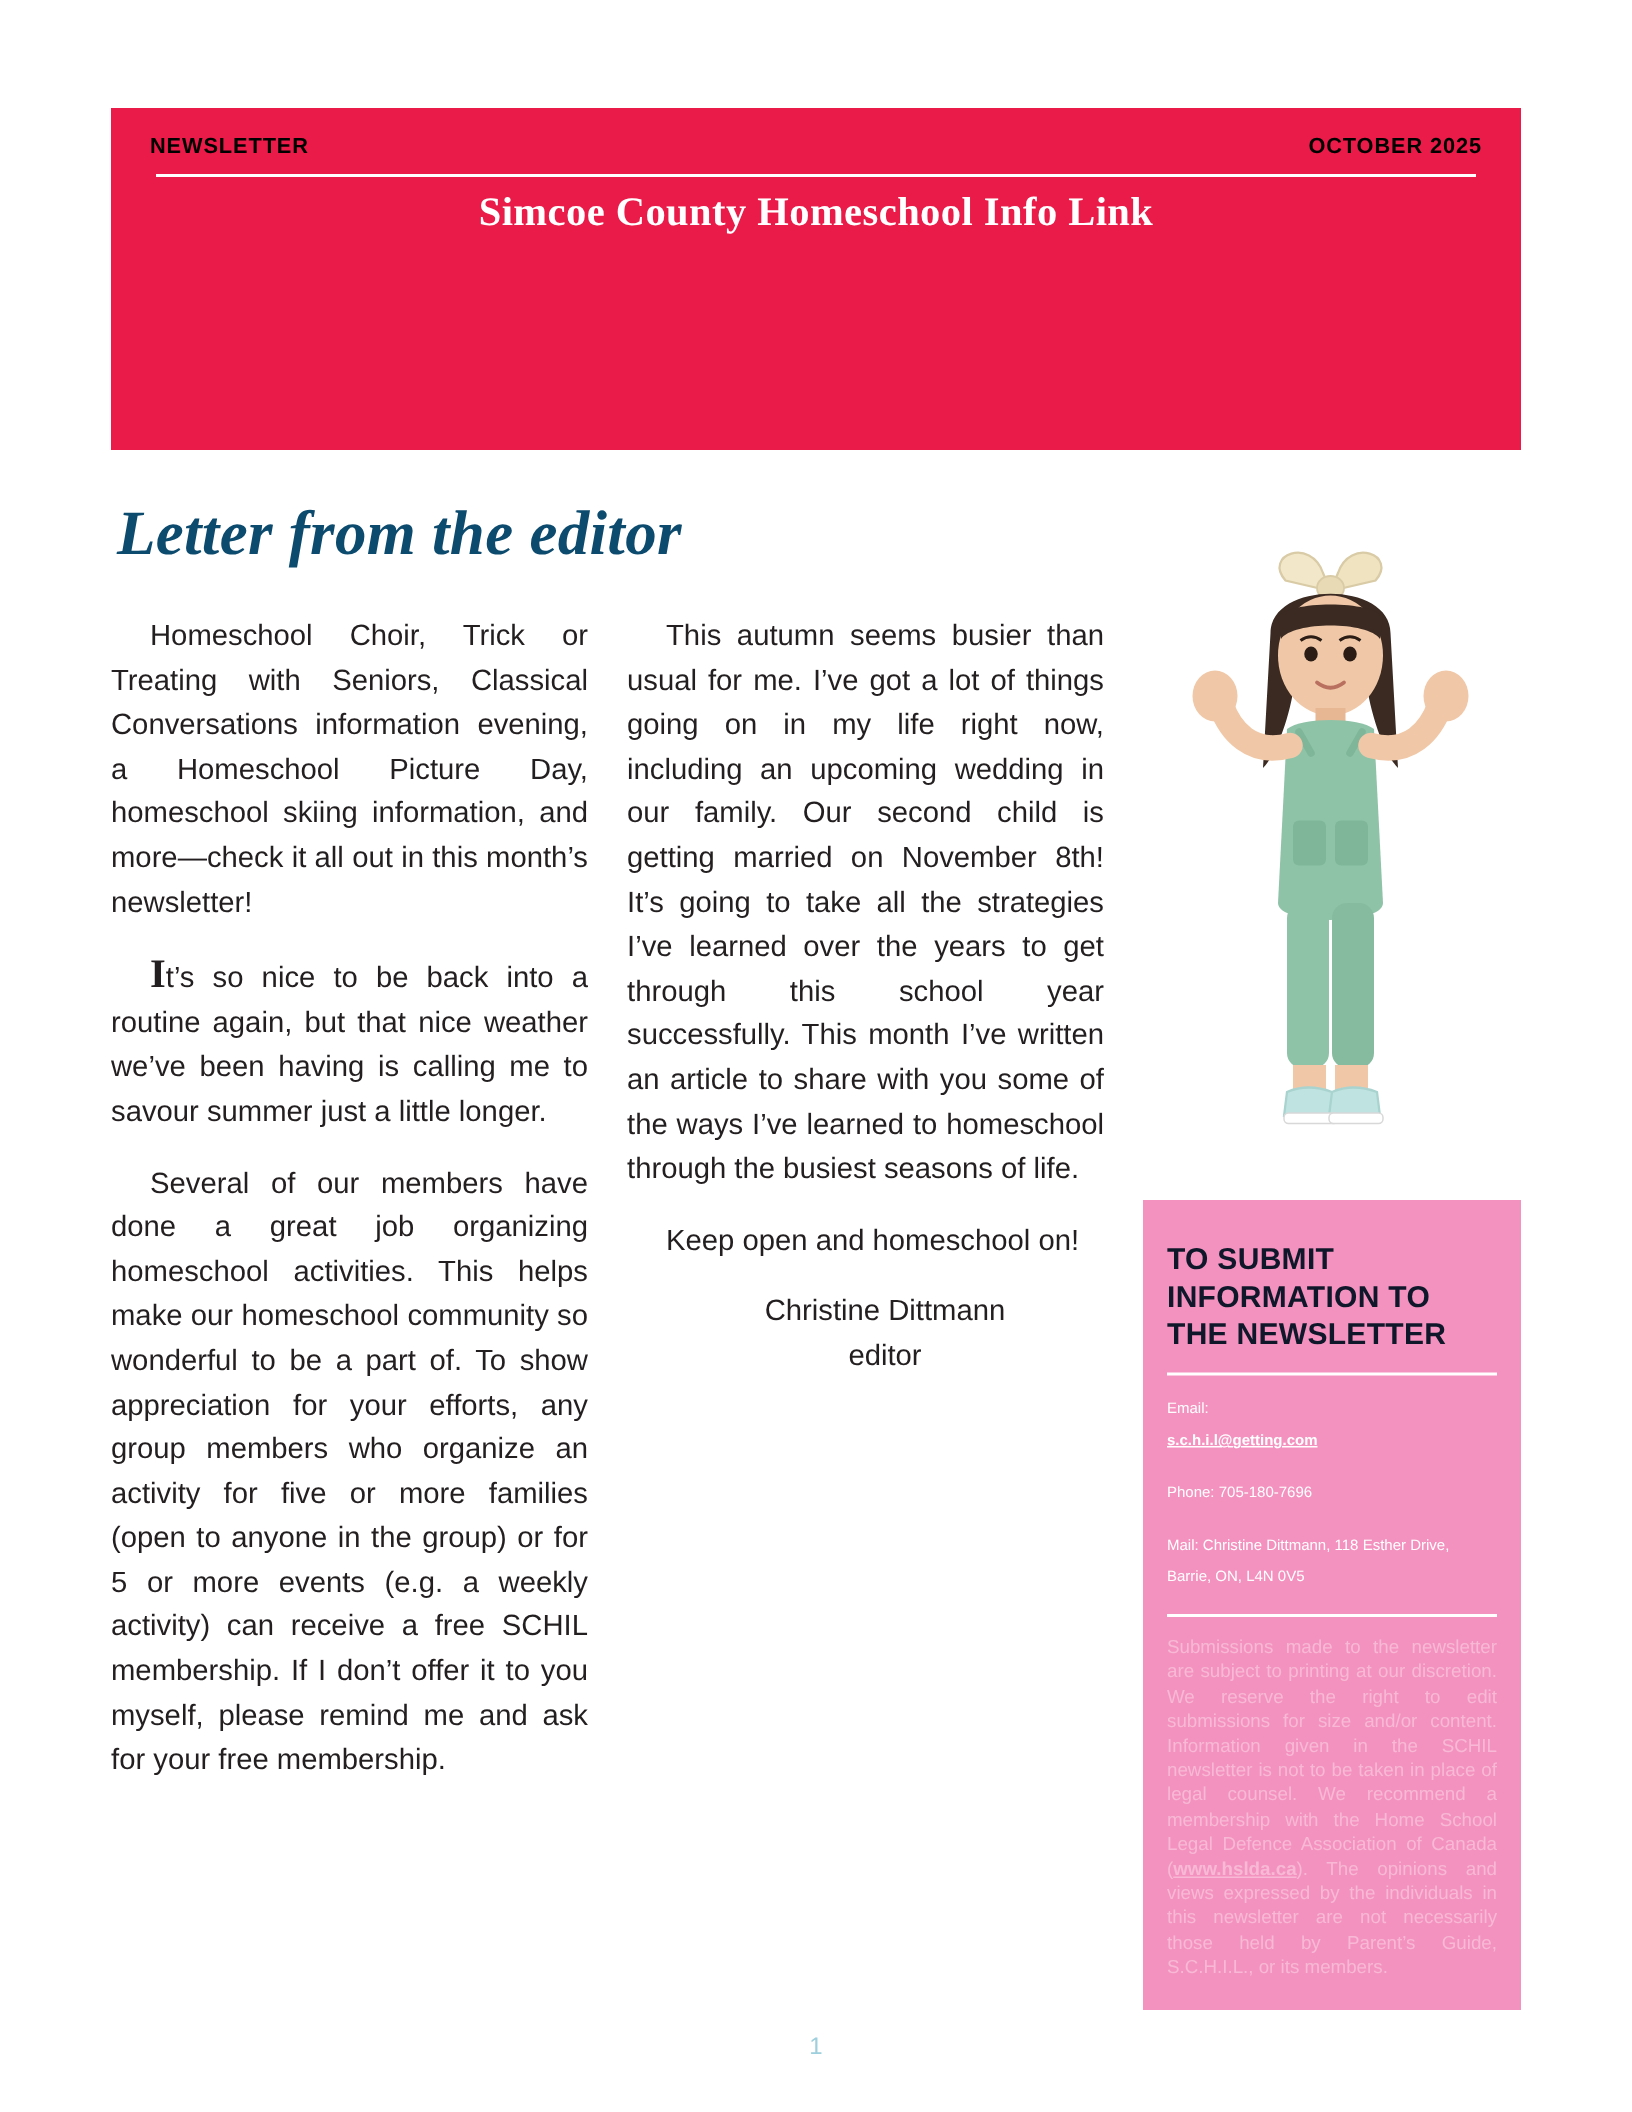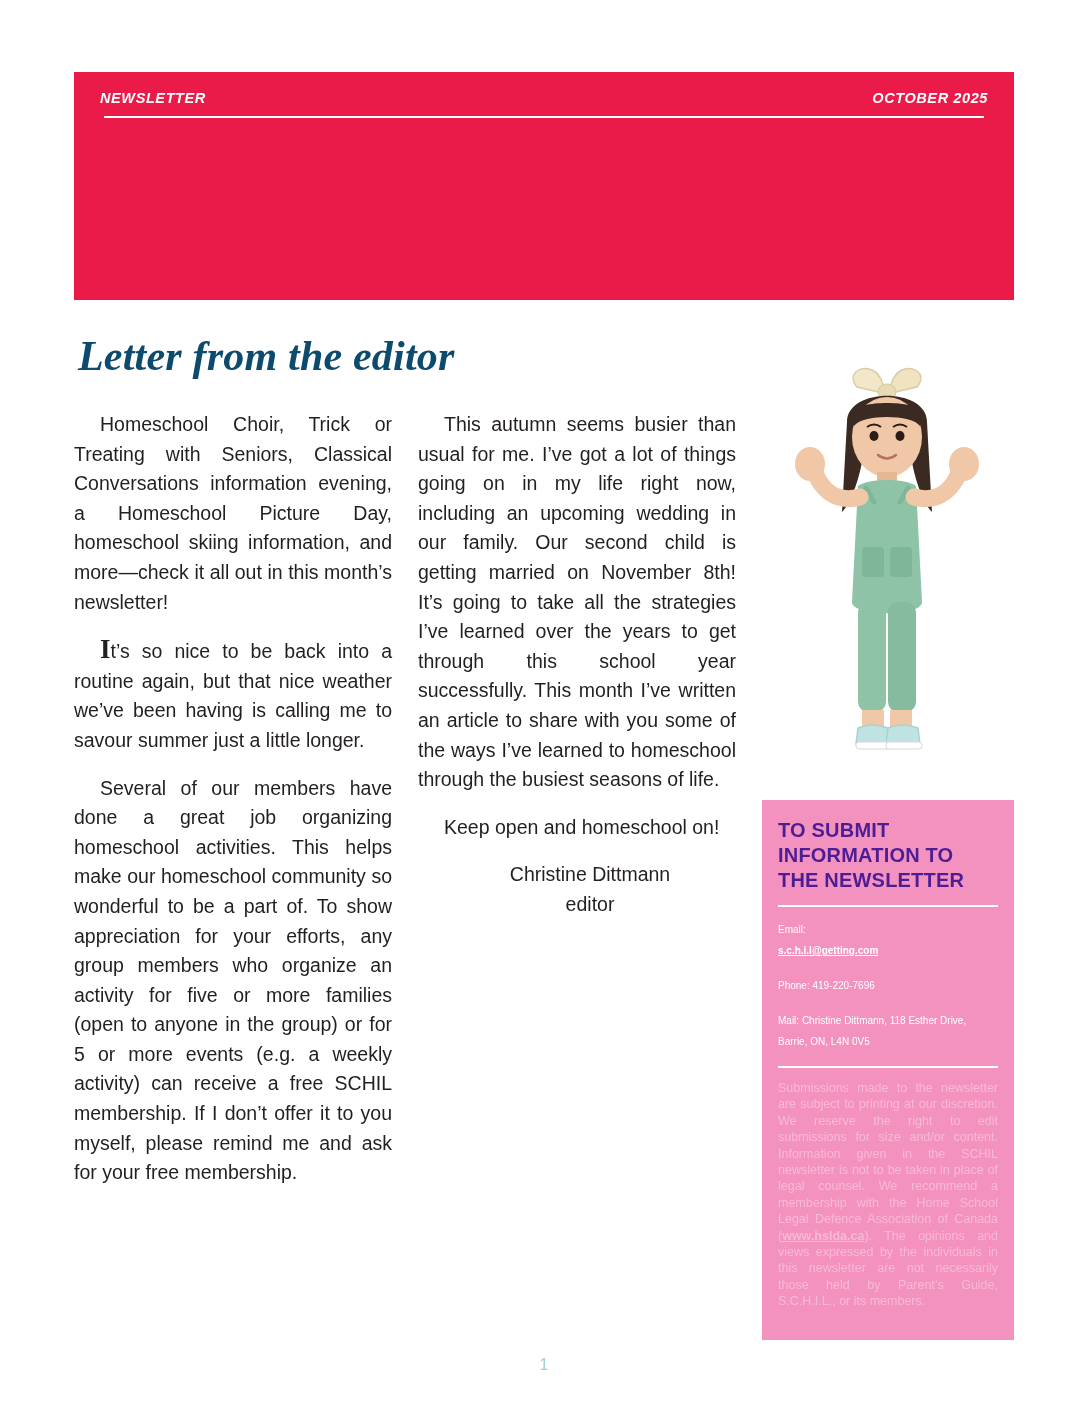--- a/index.html
+++ b/index.html
@@ -32,26 +32,25 @@
     width: 940px;
     height: 228px;
     background: #ea1b48;
     box-sizing: border-box;
     padding: 18px 26px 10px 26px;
   }
   .masthead-top {
     display: flex;
     justify-content: space-between;
     align-items: flex-end;
-    color: #ffffff;
+    color: #000000;
     font-family: "Liberation Sans", sans-serif;
     font-weight: bold;
     font-size: 14.5px;
     letter-spacing: 0.6px;
-    font-style: italic;
   }
   .masthead-title {
     text-align: center;
     color: #ffffff;
     font-family: "Liberation Serif", serif;
     font-weight: bold;
     font-size: 74px;
     line-height: 1.05;
     margin-top: 20px;
     letter-spacing: 1px;
@@ -136,26 +135,27 @@
     position: absolute;
     left: 762px;
     top: 800px;
     width: 252px;
     height: 540px;
     background: #f492bf;
     box-sizing: border-box;
     padding: 18px 16px 14px 16px;
   }
   .infobox-title {
-    color: #4c1d95;
+    color: #0f172a;
     font-family: "Liberation Sans", sans-serif;
     font-weight: bold;
     font-size: 20px;
     line-height: 25px;
     letter-spacing: 0.2px;
+    margin-top: 10px;
   }
   .infobox-rule {
     border-top: 2px solid #ffffff;
     margin: 12px 0 12px 0;
     height: 0;
   }
   .infobox-line {
     color: #ffffff;
     font-size: 10px;
     line-height: 21px;
@@ -194,20 +194,21 @@
 <body>
 
 <div class="page">
 
   <div class="masthead">
     <div class="masthead-top">
       <span>NEWSLETTER</span>
       <span>OCTOBER 2025</span>
     </div>
     <div class="masthead-rule"></div>
+    <div class="masthead-sub">Simcoe County Homeschool Info Link</div>
   </div>
 
   <div class="section-heading">Letter from the editor</div>
 
   <div class="col col-1">
     <p>Homeschool Choir, Trick or Treating with Seniors, Classical Conversations information evening, a Homeschool Picture Day, homeschool skiing information, and more—check it all out in this month’s newsletter!</p>
     <p><span class="dropcap">I</span><span>t’s so nice to be back into a routine again, but that nice weather we’ve been having is calling me to savour summer just a little longer.</span></p>
     <p>Several of our members have done a great job organizing homeschool activities. This helps make our homeschool community so wonderful to be a part of. To show appreciation for your efforts, any group members who organize an activity for five or more families (open to anyone in the group) or for 5 or more events (e.g. a weekly activity) can receive a free SCHIL membership. If I don’t offer it to you myself, please remind me and ask for your free membership.</p>
   </div>
 
@@ -269,21 +270,21 @@
     </svg>
   </div>
 
   <div class="infobox">
     <div class="infobox-title">TO SUBMIT INFORMATION TO THE NEWSLETTER</div>
     <div class="infobox-rule"></div>
     <div class="infobox-line">
       <span>Email:</span><br>
       <span class="infobox-link">s.c.h.i.l@getting.com</span>
     </div>
-    <div class="infobox-line">Phone: 419-220-7696</div>
+    <div class="infobox-line">Phone: 705-180-7696</div>
     <div class="infobox-line">Mail: Christine Dittmann, 118 Esther Drive, Barrie, ON, L4N 0V5</div>
     <div class="infobox-rule"></div>
     <div class="disclaimer">
       <span>Submissions made to the newsletter are subject to printing at our discretion. We reserve the right to edit submissions for size and/or content. Information given in the SCHIL newsletter is not to be taken in place of legal counsel. We recommend a membership with the Home School Legal Defence Association of Canada (</span><span class="dlink">www.hslda.ca</span><span>). The opinions and views expressed by the individuals in this newsletter are not necessarily those held by Parent’s Guide, S.C.H.I.L., or its members.</span>
     </div>
   </div>
 
   <div class="page-number">1</div>
 
 </div>

